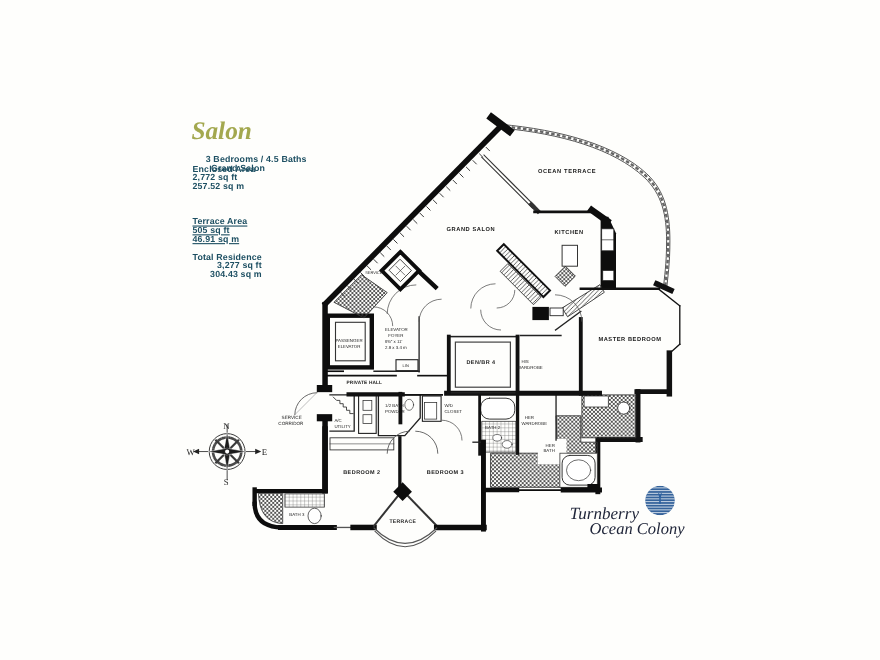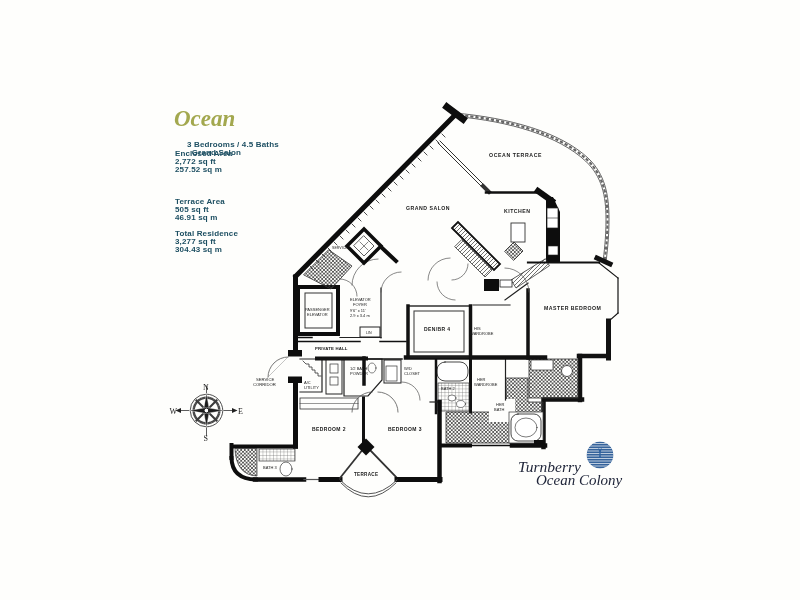--- a/index.html
+++ b/index.html
@@ -3,29 +3,29 @@
 <meta charset="utf-8">
 <style>
 html,body{margin:0;padding:0;background:#ffffff;}
 #page{position:relative;width:800px;height:600px;background:#fefefc;overflow:hidden;font-family:"Liberation Sans",sans-serif;}
 .hdr{position:absolute;color:#1d4f62;font-weight:bold;}
 </style>
 </head>
 <body>
 <div id="page">
 
-<div class="hdr" style="left:174px;top:106px;font-family:'Liberation Serif',serif;font-style:italic;font-size:23px;color:#a3a84f;font-weight:bold;letter-spacing:0px;">Ocean</div>
+<div class="hdr" style="left:174px;top:106px;font-family:'Liberation Serif',serif;font-style:italic;font-size:23px;color:#a3a84f;font-weight:bold;letter-spacing:0px;">Salon</div>
 
 <div class="hdr" style="left:175px;top:141px;font-size:8px;line-height:8px;letter-spacing:0.15px;margin-left:12px;">3 Bedrooms / 4.5 Baths<br>&nbsp;&nbsp;Grand Salon</div>
 
 <div class="hdr" style="left:175px;top:150px;font-size:8px;line-height:8px;letter-spacing:0.15px;">Enclosed Area<br>2,772 sq ft<br>257.52 sq m</div>
 
-<div class="hdr" style="left:175px;top:198px;font-size:8px;line-height:8px;letter-spacing:0.15px;">Terrace Area<br>505 sq ft<br>46.91 sq m</div>
-
-<div class="hdr" style="left:175px;top:230px;font-size:8px;line-height:8px;letter-spacing:0.15px;">Total Residence<br>3,277 sq ft<br>304.43 sq m</div>
+<div class="hdr" style="left:175px;top:198px;font-size:8px;line-height:8px;letter-spacing:0.15px;text-decoration:underline;">Terrace Area<br>505 sq ft<br>46.91 sq m</div>
+
+<div class="hdr" style="left:175px;top:230px;font-size:8px;line-height:8px;letter-spacing:0.15px;text-align:right;">Total Residence<br>3,277 sq ft<br>304.43 sq m</div>
 
 <svg width="800" height="600" viewBox="0 0 800 600" style="position:absolute;left:0;top:0;" xmlns="http://www.w3.org/2000/svg">
 <defs>
 <pattern id="lat" width="3.6" height="3.6" patternUnits="userSpaceOnUse">
 <path d="M0,0 L3.6,3.6 M3.6,0 L0,3.6" stroke="#333" stroke-width="0.75" fill="none"></path>
 </pattern>
 <pattern id="grid" width="3.5" height="3.5" patternUnits="userSpaceOnUse">
 <path d="M0,0 H3.5 M0,0 V3.5" stroke="#4a4a4a" stroke-width="0.5" fill="none"></path>
 </pattern>
 <pattern id="cnt" width="4" height="4" patternUnits="userSpaceOnUse">

